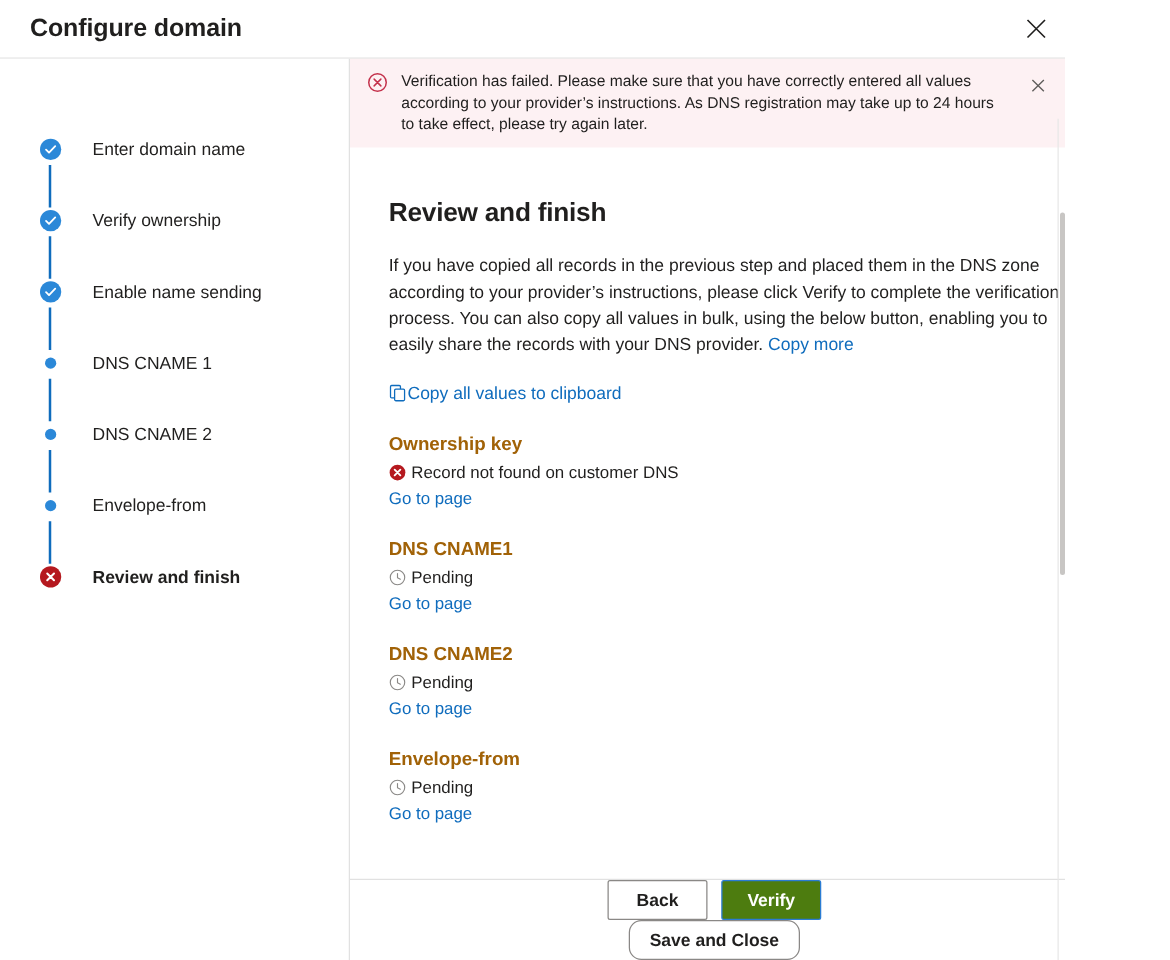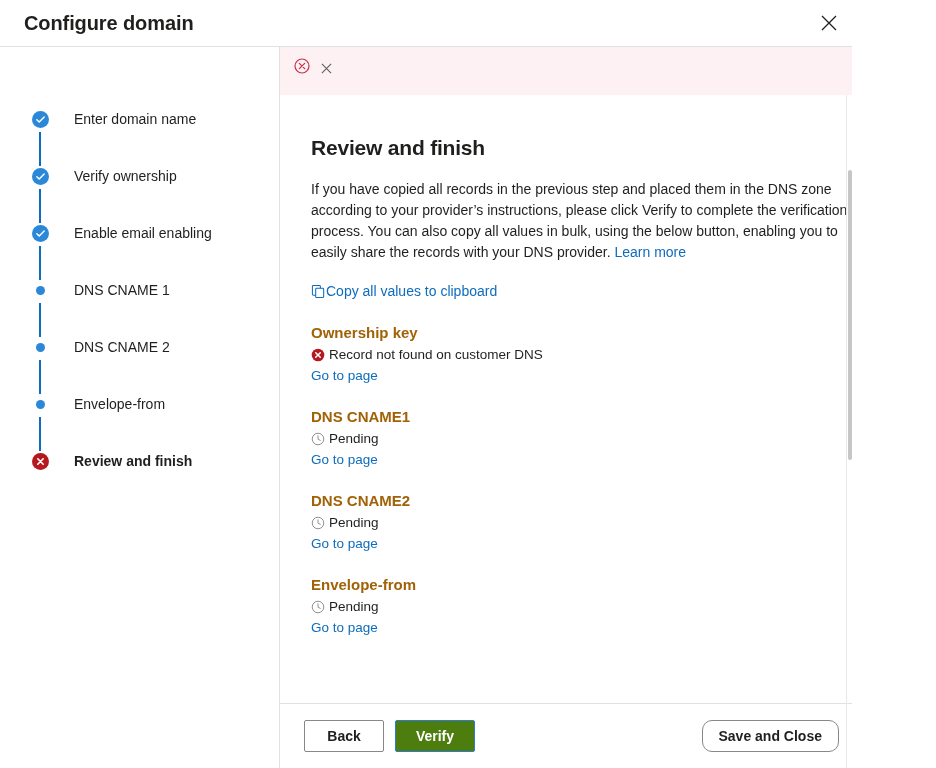--- a/index.html
+++ b/index.html
@@ -243,20 +243,21 @@
   }
 
   
   .footer {
     min-height: 65px;
     border-top: 1px solid #e1e1e1;
     display: flex;
     align-items: center;
     padding: 0 13px 0 24px;
     box-sizing: border-box;
+    flex-direction: column;
   }
   .btn {
     font-family: "Liberation Sans", sans-serif;
     font-size: 14px;
     height: 32px;
     min-width: 80px;
     padding: 0 16px;
     box-sizing: border-box;
     border-radius: 2px;
     cursor: pointer;
@@ -345,21 +346,21 @@
       </div>
 
       <div class="step">
         <div class="step-marker">
           <span class="marker-done">
             <svg width="11" height="11" viewBox="0 0 12 12">
                 <path d="M2 6.2 L4.6 8.8 L10 3.2" stroke="#ffffff" stroke-width="1.6" fill="none" stroke-linecap="round" stroke-linejoin="round"></path>
               </svg>
           </span>
         </div>
-        <div class="step-label">Enable email enabling</div>
+        <div class="step-label">Enable name sending</div>
         <div class="step-connector"></div>
       </div>
 
       <div class="step">
         <div class="step-marker">
           <span class="marker-dot"></span>
         </div>
         <div class="step-label">DNS CNAME 1</div>
         <div class="step-connector"></div>
       </div>
@@ -395,34 +396,35 @@
 
     <div class="content-col">
 
       <div class="msgbar">
         <div class="msgbar-icon">
           <svg width="16" height="16" viewBox="0 0 16 16">
             <circle cx="8" cy="8" r="7" fill="none" stroke="#c4314b" stroke-width="1.2"></circle>
             <path d="M5.3 5.3 L10.7 10.7 M10.7 5.3 L5.3 10.7" stroke="#c4314b" stroke-width="1.2" stroke-linecap="round"></path>
           </svg>
         </div>
+        <div class="msgbar-text">Verification has failed. Please make sure that you have correctly entered all values according to your provider’s instructions. As DNS registration may take up to 24 hours to take effect, please try again later.</div>
         <button class="msgbar-close">
           <span>
             <svg width="11" height="11" viewBox="0 0 12 12">
               <path d="M1 1 L11 11 M11 1 L1 11" stroke="#605e5c" stroke-width="1.2"></path>
             </svg>
           </span>
         </button>
       </div>
 
       <div class="scrollbody">
 
         <h1 class="panel-title">Review and finish</h1>
 
-        <p class="panel-desc"><span>If you have copied all records in the previous step and placed them in the DNS zone according to your provider’s instructions, please click Verify to complete the verification process. You can also copy all values in bulk, using the below button, enabling you to easily share the records with your DNS provider. </span><a class="link">Learn more</a></p>
+        <p class="panel-desc"><span>If you have copied all records in the previous step and placed them in the DNS zone according to your provider’s instructions, please click Verify to complete the verification process. You can also copy all values in bulk, using the below button, enabling you to easily share the records with your DNS provider. </span><a class="link">Copy more</a></p>
 
         <div class="copy-all">
           <span>
             <svg width="15" height="15" viewBox="0 0 16 16">
               <rect x="1.5" y="1.5" width="8.5" height="10.5" rx="1" fill="none" stroke="#0f6cbd" stroke-width="1.1"></rect>
               <rect x="5" y="4.5" width="8.5" height="10" rx="1" fill="#ffffff" stroke="#0f6cbd" stroke-width="1.1"></rect>
             </svg>
           </span>
           <span>Copy all values to clipboard</span>
         </div>

